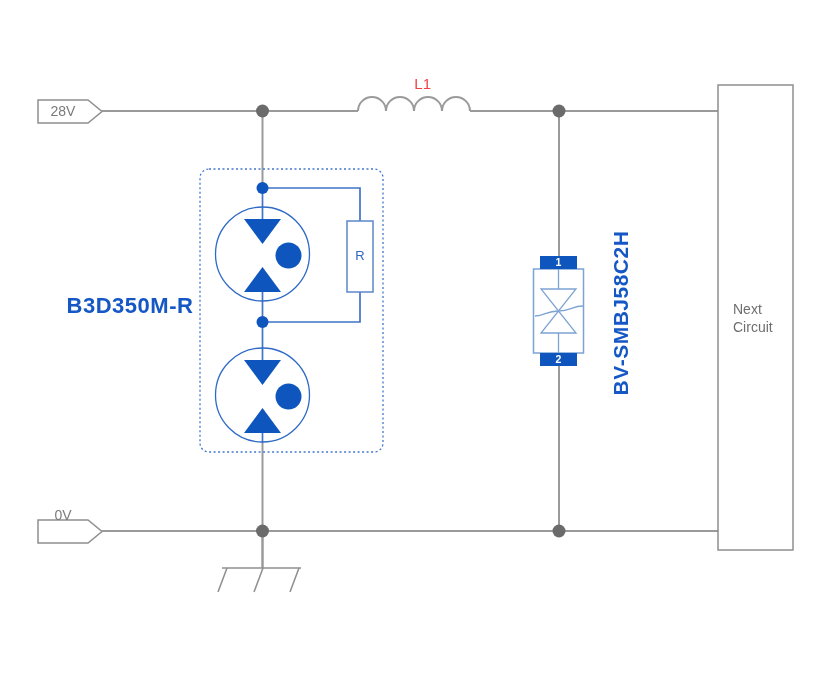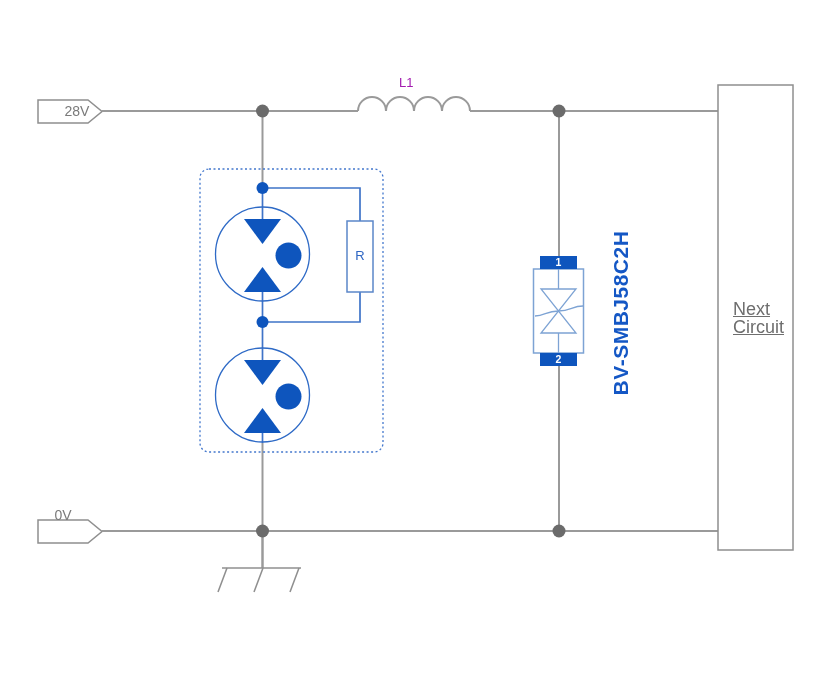--- a/index.html
+++ b/index.html
@@ -9,38 +9,38 @@
     background:#ffffff;
     font-family:"Liberation Sans","DejaVu Sans",sans-serif;
     overflow:hidden;
   }
   svg{position:absolute;left:0;top:0;}
   .lbl{position:absolute;user-select:none;}
   .tag-text{
     width:50px;height:23px;line-height:23px;
     text-align:center;font-size:14px;color:#7a7a7a;
   }
-  .ind-text{width:32px;text-align:left;font-size:13px;color:#a21caf;}
+  .ind-text{width:32px;text-align:right;font-size:15px;color:#ef4444;}
   .blue-big{
     text-align:center;font-size:22px;font-weight:600;
     color:#1457c5;letter-spacing:0.5px;white-space:nowrap;
   }
   .r-text{width:26px;text-align:center;font-size:13px;color:#2e66c4;}
   .tvs-label{
     width:180px;height:24px;line-height:24px;text-align:center;
     transform:rotate(-90deg);transform-origin:center center;
     font-size:21px;font-weight:600;color:#1457c5;letter-spacing:0.5px;
     white-space:nowrap;
   }
   .pin-text{
     width:37px;height:13px;line-height:13px;text-align:center;
     font-size:10.5px;font-weight:bold;color:#ffffff;
   }
   .next-text{
-    width:58px;font-size:18px;line-height:17.5px;color:#6e6e6e;text-decoration:underline;
+    width:58px;font-size:14px;line-height:17.5px;color:#6e6e6e;
   }
   
   .wire{stroke:#9a9a9a;stroke-width:2;fill:none;}
   .wire-thin{stroke:#8f8f8f;stroke-width:1.5;fill:none;}
   .junction{fill:#6b6b6b;stroke:none;}
   .blue-wire{stroke:#3f74c8;stroke-width:1.7;fill:none;}
   .blue-fill{fill:#0e55bd;stroke:none;}
   .blue-outline{stroke:#2e6ac6;stroke-width:1.3;fill:none;}
   .dashed-box{stroke:#4377cd;stroke-width:1.3;fill:none;stroke-dasharray:2 2.5;}
   .res-box{stroke:#5b87c9;stroke-width:1.5;fill:#ffffff;}
@@ -118,26 +118,27 @@
       <rect class="tvs-body" x="533.5" y="269" width="50" height="84"></rect>
       <rect class="blue-fill" x="540" y="256" width="37" height="13"></rect>
       <rect class="blue-fill" x="540" y="353" width="37" height="13"></rect>
       <line class="tvs-sym" x1="558.5" y1="269" x2="558.5" y2="289"></line>
       <path class="tvs-sym" d="M541 289 H576 L541 333 H576 Z"></path>
       <path class="tvs-sym" d="M535 316 C545 316 546 311 558.5 311 C571 311 572 306 583 306"></path>
       <line class="tvs-sym" x1="558.5" y1="333" x2="558.5" y2="353"></line>
     </g>
   </svg>
 
-  <div class="lbl tag-text" style="left:38px;top:100px;margin-left:14px;">28V</div>
+  <div class="lbl tag-text" style="left:38px;top:100px;">28V</div>
 
   <div class="lbl tag-text" style="left:38px;top:504px;">0V</div>
 
   <div class="lbl ind-text" style="left:399px;top:75px;">L1</div>
 
+  <div class="lbl blue-big" style="left:50px;top:293px;width:160px;">B3D350M-R</div>
 
   <div class="lbl r-text" style="left:347px;top:248px;">R</div>
 
   <div class="lbl tvs-label" style="left:531px;top:301px;">BV-SMBJ58C2H</div>
 
   <div class="lbl pin-text" style="left:540px;top:256px;">1</div>
 
   <div class="lbl pin-text" style="left:540px;top:353px;">2</div>
 
   <div class="lbl next-text" style="left:733px;top:301px;">Next Circuit</div>

